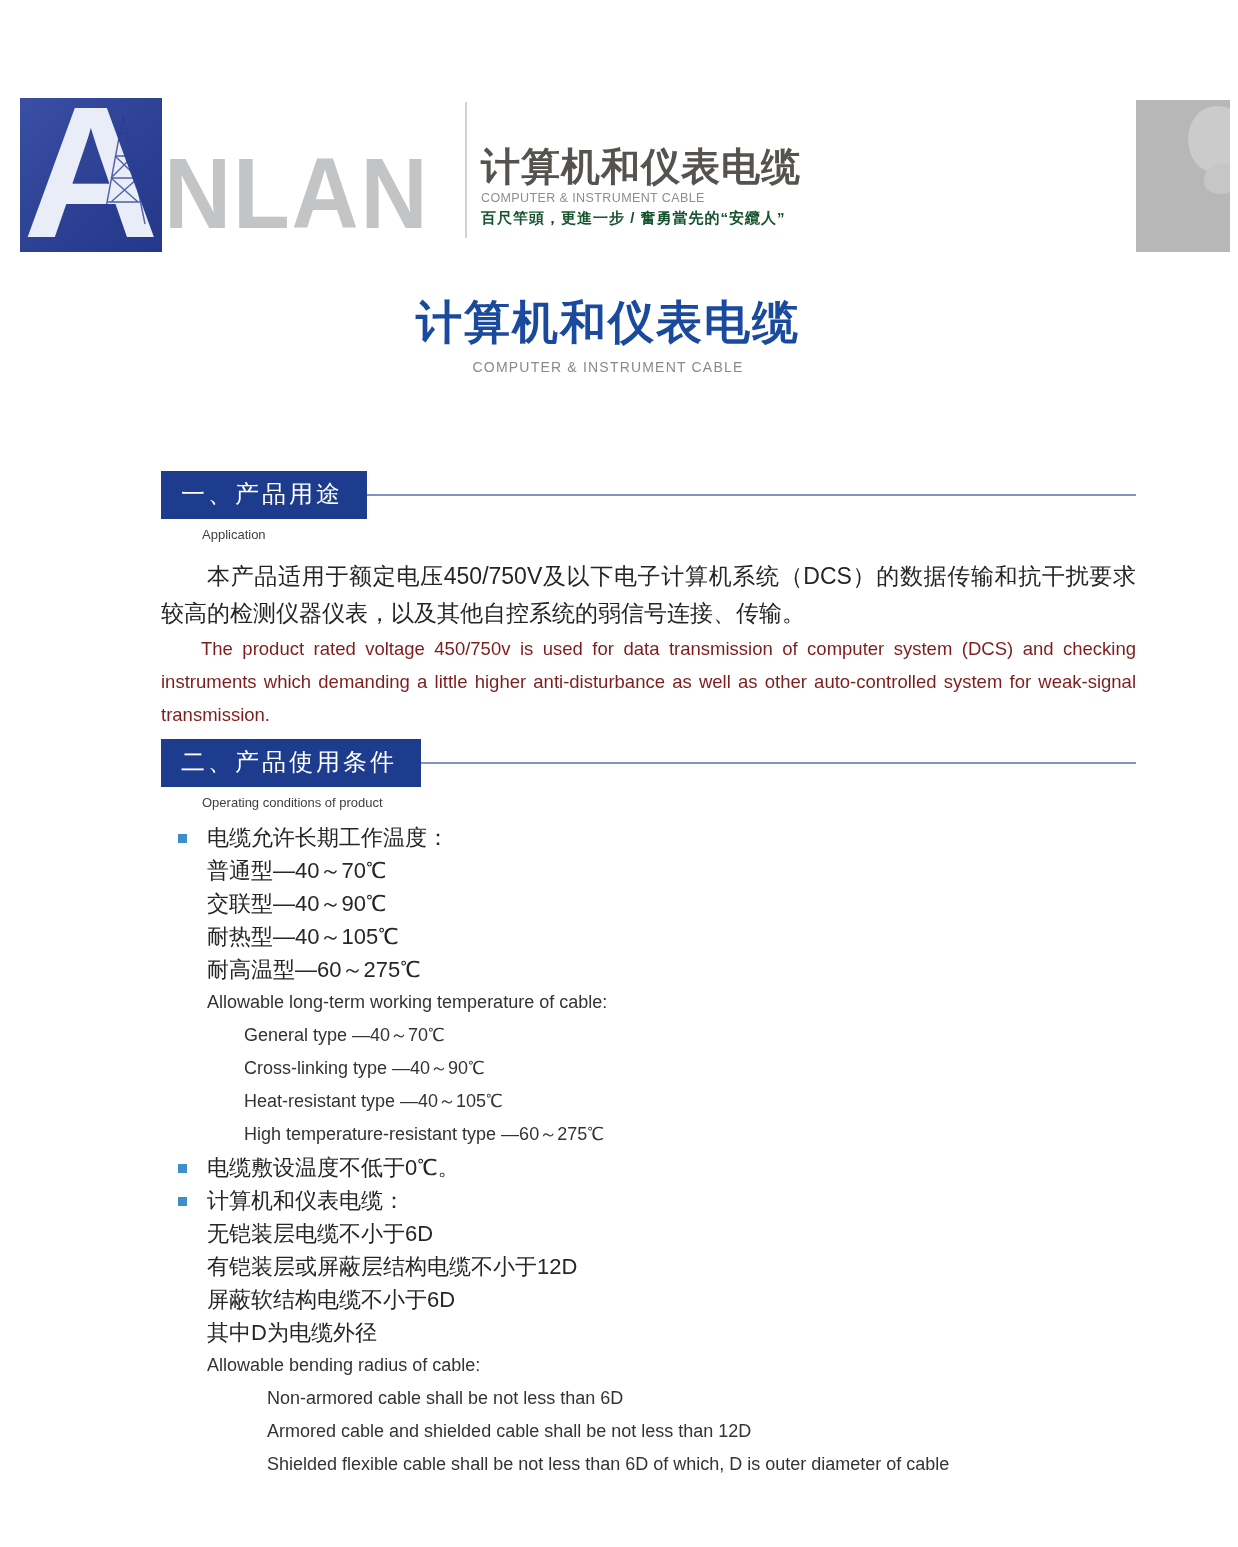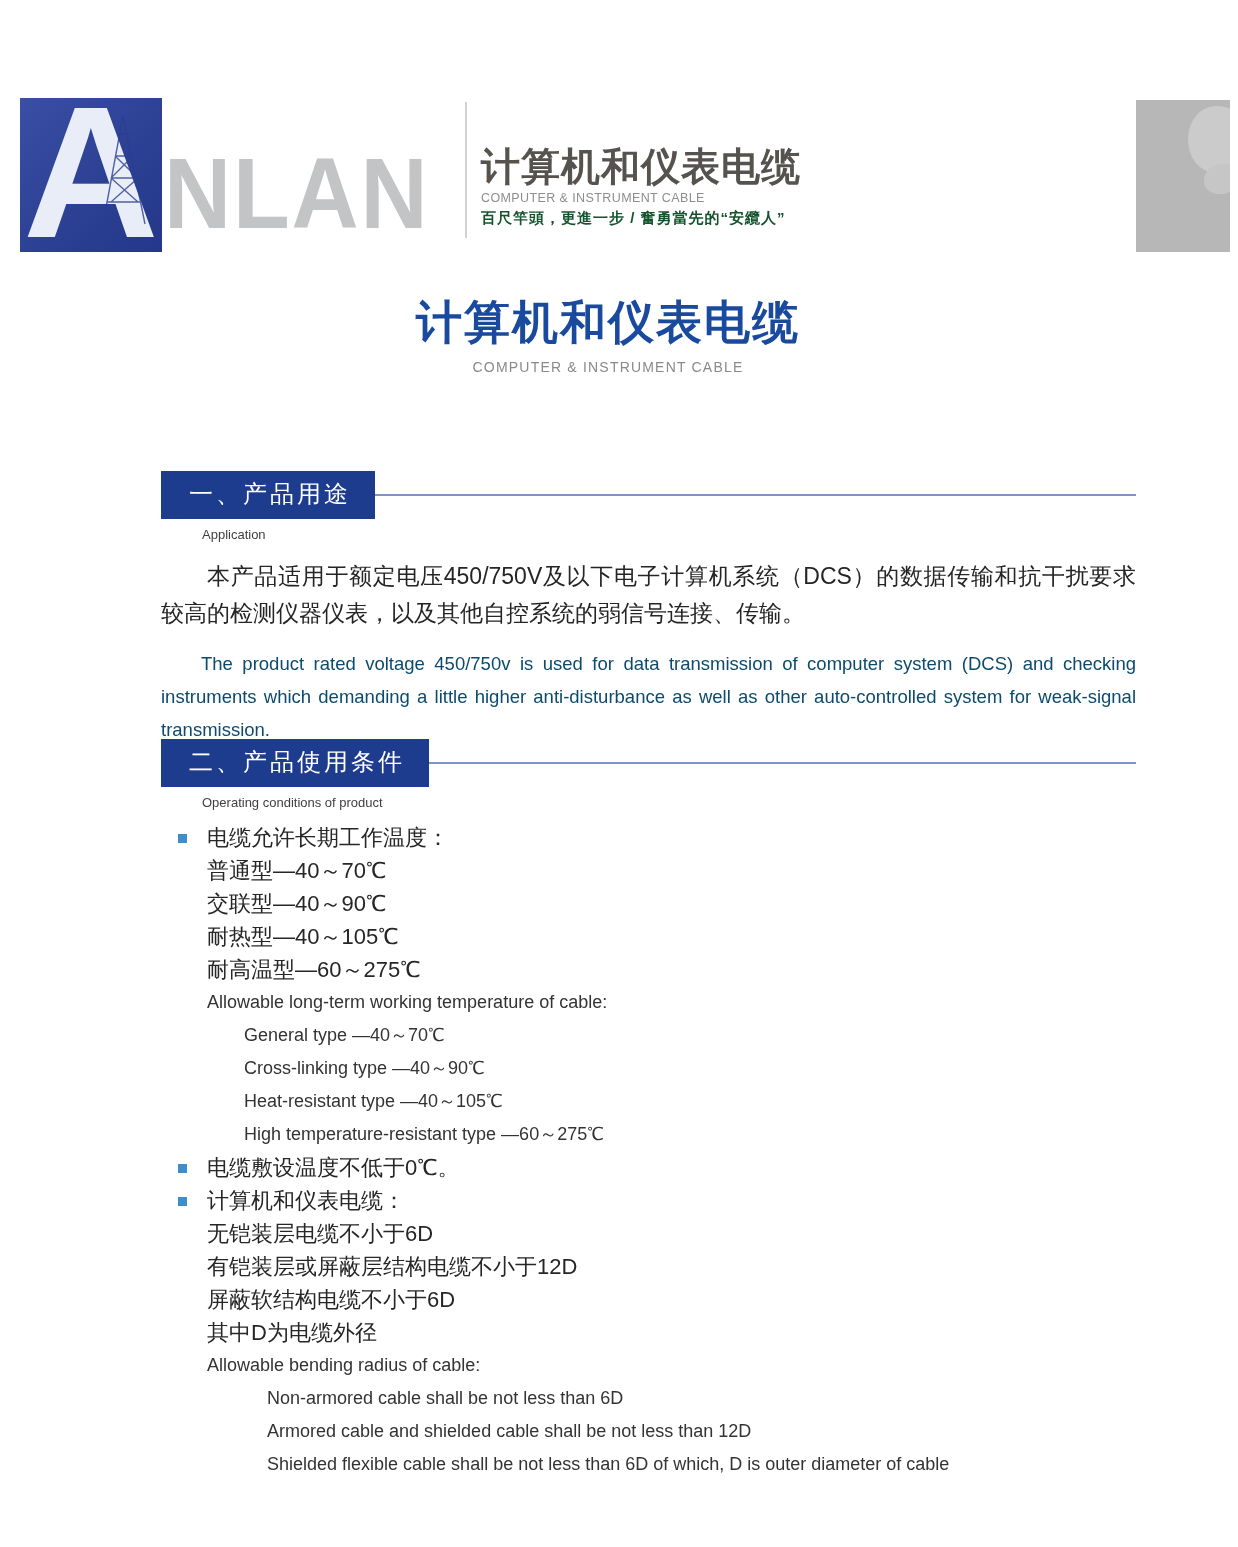--- a/index.html
+++ b/index.html
@@ -36,26 +36,26 @@
   .hero { position:absolute; top:297px; left:0; width:1216px; text-align:center; }
   .hero-cn { font-size:46px; font-weight:bold; color:#1a4a9e; letter-spacing:2px; line-height:1.1; }
   .hero-en { margin-top:11px; font-size:14px; color:#8a8a8a; letter-spacing:1.2px; }
   
   .sec { position:absolute; left:161px; width:975px; }
   .sec1 { top:471px; }
   .sec2 { top:739px; }
   .sec-head { display:flex; align-items:center; }
   .sec-box {
     background:#1e3c8e; color:#ffffff; font-size:24px; letter-spacing:3px;
-    padding:7px 24px 9px 28px; white-space:nowrap;
+    padding:7px 24px 9px 20px; white-space:nowrap;
   }
   .sec-rule { flex:1; height:2px; background:#8094c4; }
   .sec-sub { margin:8px 0 0 41px; font-size:13px; color:#3f3f3f; }
   .para-cn { margin-top:16px; font-size:23px; line-height:37px; color:#252525; text-align:justify; text-indent:2em; }
-  .para-en { margin-top:15px;  font-size:18.5px; line-height:33px; color:#0c4a6e; text-align:justify; text-indent:40px; }
+  .para-en { margin-top:0;  font-size:18.5px; line-height:33px; color:#7f1d1d; text-align:justify; text-indent:40px; }
   
   .list { margin-top:11px; }
   .line { line-height:33px; font-size:22px; color:#262626; }
   .line.en { font-size:18px; color:#333333; }
   .ind-b { margin-left:46px; }
   .ind-c { margin-left:83px; }
   .ind-d { margin-left:106px; }
   .bullet-row { margin-left:17px; }
   .bullet-sq {
     display:inline-block; width:9px; height:9px; background:#3e8ec9;

